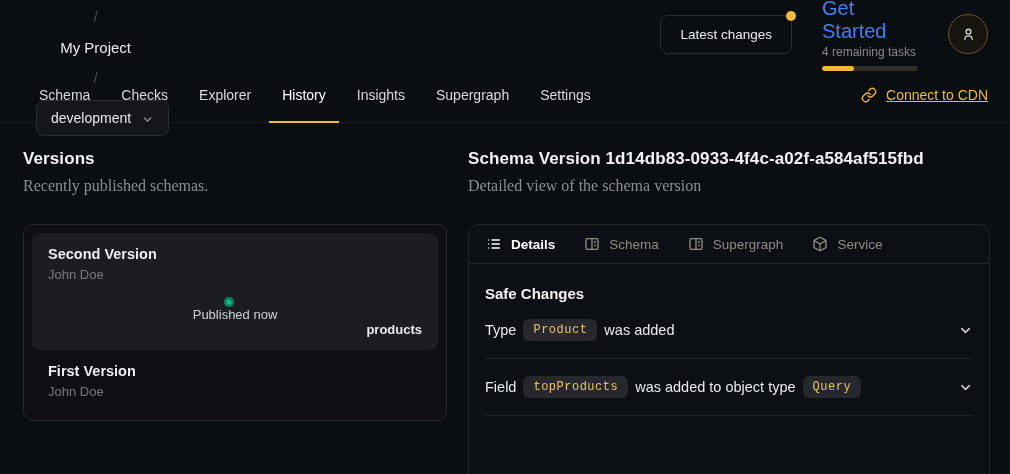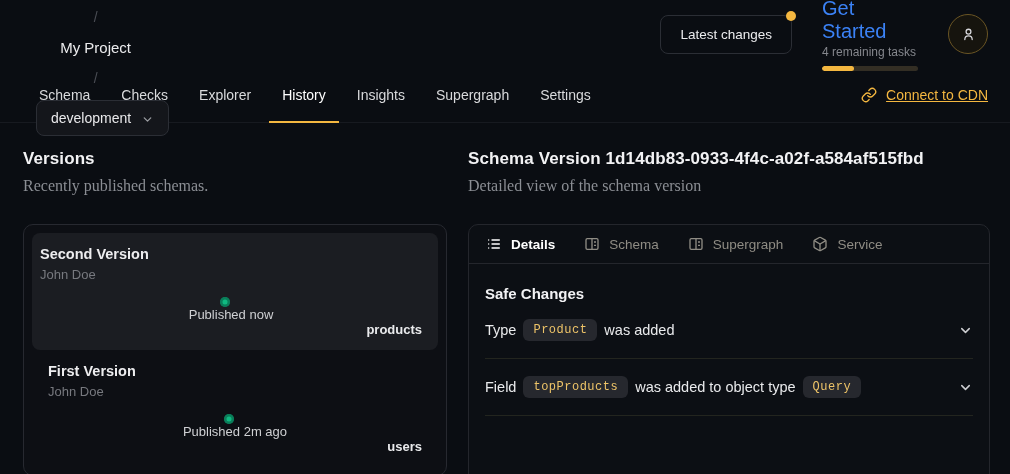--- a/index.html
+++ b/index.html
@@ -67,21 +67,21 @@
   .col-right { flex:1; min-width:0; }
   .page-title { font-size:17px; font-weight:700; color:#f2f2f4; letter-spacing:.1px; }
   .page-sub { margin-top:8px; font-size:16px; color:#8b8e94;font-family:Liberation Serif, serif; }
 
   
   .versions-card {
     margin-top:29px; border:1px solid #272930; border-radius:10px;
     background:#0d0f14; padding:8px;
   }
   .version-item { padding:13px 16px; border-radius:8px; cursor:pointer; }
-  .version-item.selected { background:#1b1d22;padding-left:8px; }
+  .version-item.selected { background:#1b1d22; }
   .vi-name { font-size:14.5px; font-weight:700; color:#ededef; }
   .vi-author { margin-top:5px; font-size:13px; color:#77797f; }
   .vi-status { margin-top:15px; display:flex; align-items:center;flex-direction:column; }
   .green-dot {
     width:10px; height:10px; border-radius:50%;
     background:#10b981; box-shadow:inset 0 0 0 2.5px rgba(6,78,59,.55);
     margin-right:13px; flex:none;
   }
   .vi-published { font-size:13px; color:#cfd0d3; }
   .vi-service { margin-left:auto; font-size:13px; font-weight:700; color:#e9eaec; }
@@ -203,25 +203,20 @@
         <div class="vi-status">
           <span class="green-dot"></span>
           <span class="vi-published">Published now</span>
           <span class="vi-service">products</span>
         </div>
       </div>
 
       <div class="version-item">
         <div class="vi-name">First Version</div>
         <div class="vi-author">John Doe</div>
-        <div class="vi-status">
-          <span class="green-dot"></span>
-          <span class="vi-published">Published 2m ago</span>
-          <span class="vi-service">users</span>
-        </div>
       </div>
     </div>
   </div>
 
   <div class="col-right">
     <div class="page-title">Schema Version 1d14db83-0933-4f4c-a02f-a584af515fbd</div>
     <div class="page-sub">Detailed view of the schema version</div>
 
     <div class="detail-panel">
       <div class="detail-tabs">

